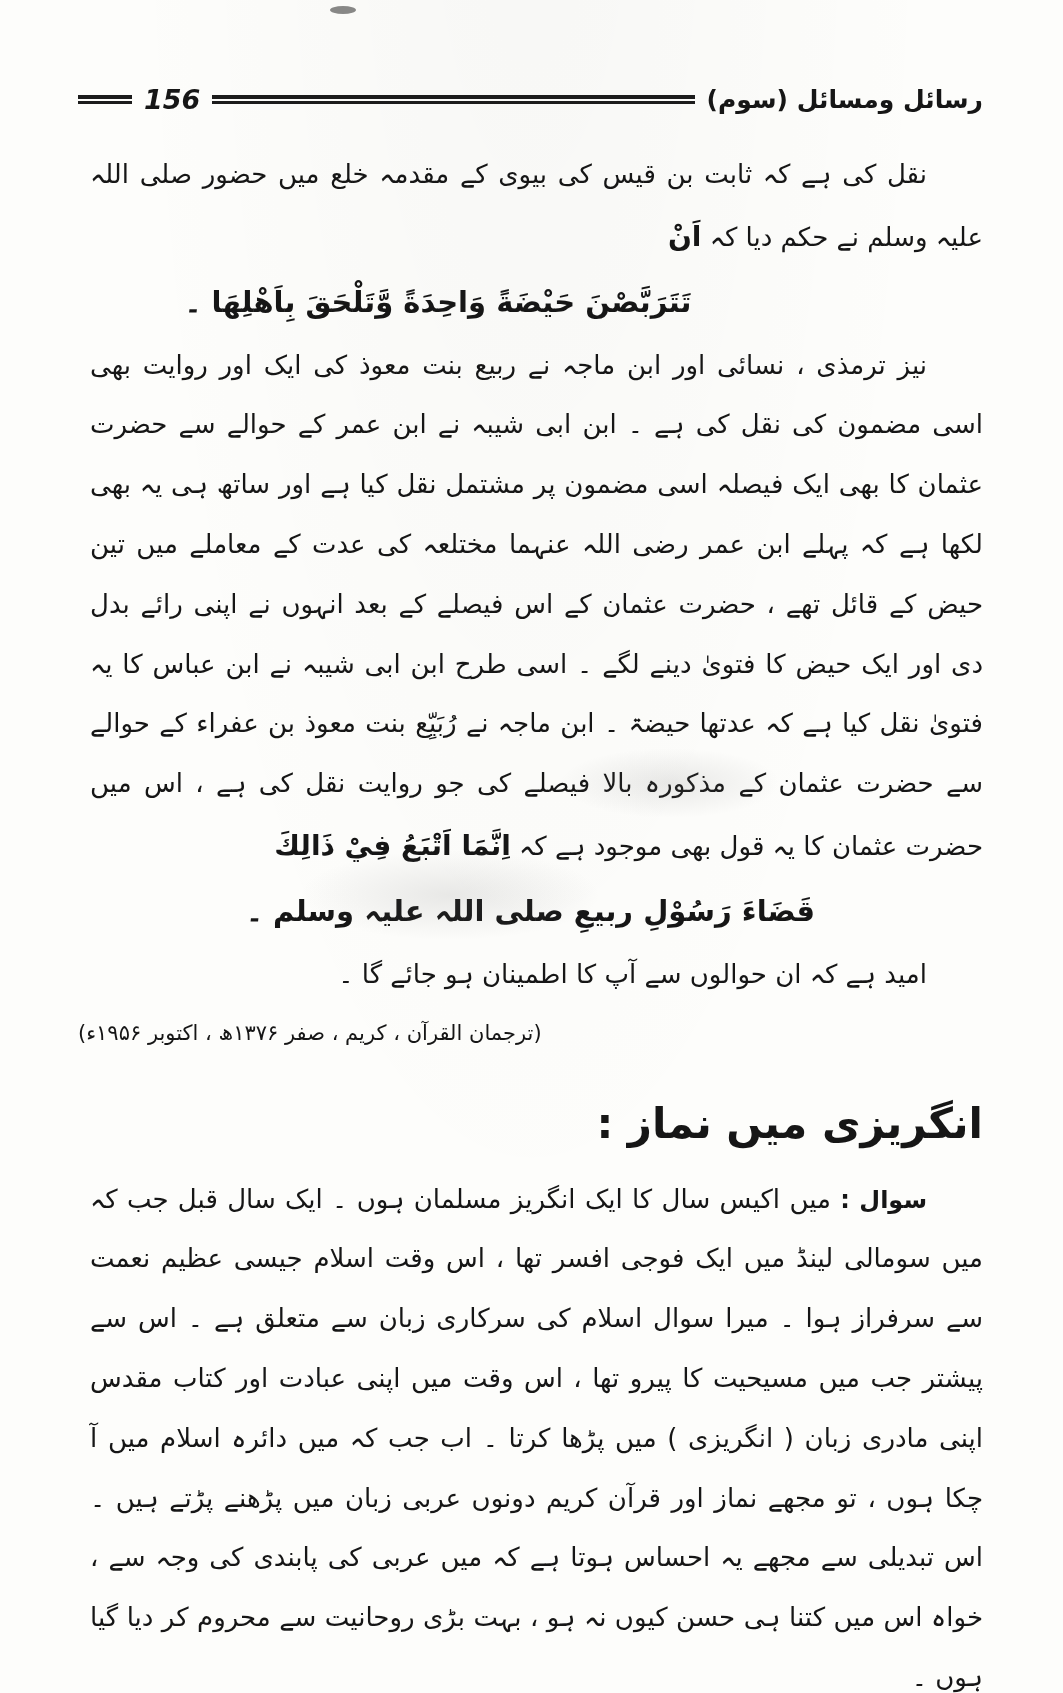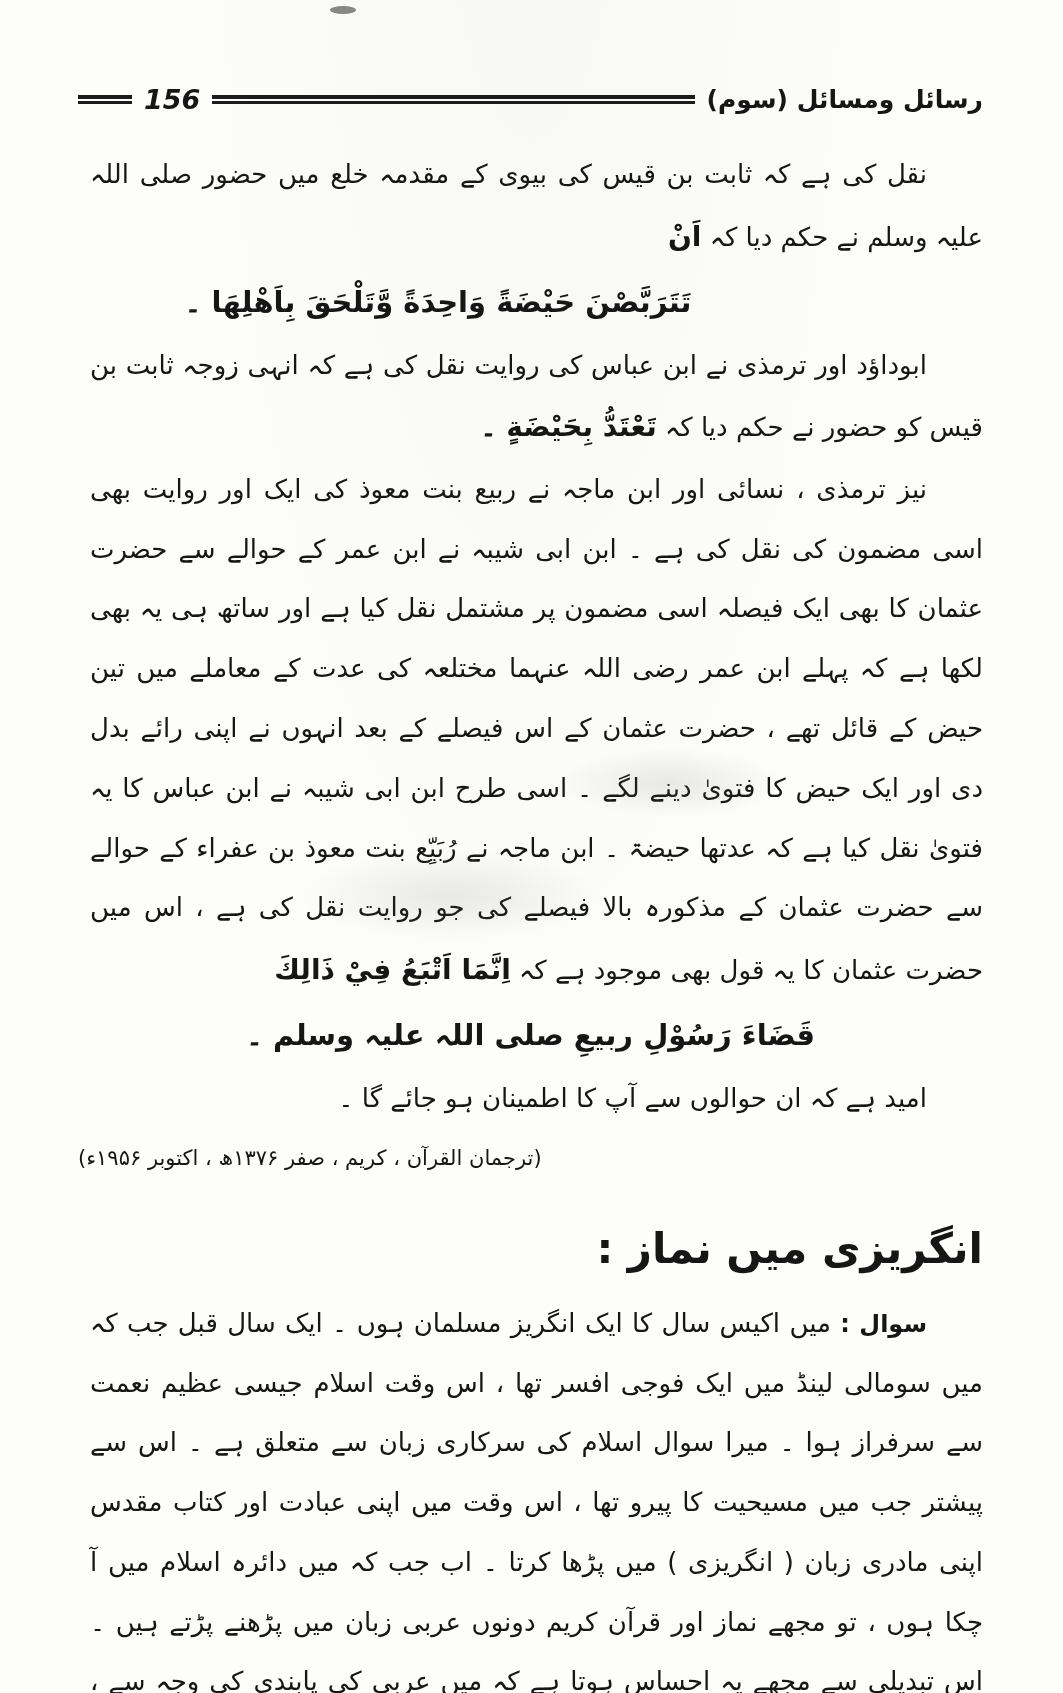--- a/index.html
+++ b/index.html
@@ -123,21 +123,20 @@
     <span class="header-title">رسائل ومسائل (سوم)</span>
     <span class="rule rule-long"></span>
     <span class="page-number">156</span>
     <span class="rule rule-short"></span>
   </header>
 
   <p class="body-para indent"><span>نقل کی ہے کہ ثابت بن قیس کی بیوی کے مقدمہ خلع میں حضور صلی اللہ علیہ وسلم نے حکم دیا کہ </span><span class="arabic-inline">اَنْ</span></p>
 
   <p class="arabic-line indented">تَتَرَبَّصْنَ حَيْضَةً وَاحِدَةً وَّتَلْحَقَ بِاَهْلِهَا ۔</p>
 
-  <p class="body-para indent"><span>ابوداؤد اور ترمذی نے ابن عباس کی روایت نقل کی ہے کہ انہی زوجہ ثابت بن قیس کو حضور نے حکم دیا کہ </span><span class="arabic-inline">تَعْتَدُّ بِحَيْضَةٍ ۔</span></p>
 
   <p class="body-para indent"><span>نیز ترمذی ، نسائی اور ابن ماجہ نے ربیع بنت معوذ کی ایک اور روایت بھی اسی مضمون کی نقل کی ہے ۔ ابن ابی شیبہ نے ابن عمر کے حوالے سے حضرت عثمان کا بھی ایک فیصلہ اسی مضمون پر مشتمل نقل کیا ہے اور ساتھ ہی یہ بھی لکھا ہے کہ پہلے ابن عمر رضی اللہ عنہما مختلعہ کی عدت کے معاملے میں تین حیض کے قائل تھے ، حضرت عثمان کے اس فیصلے کے بعد انہوں نے اپنی رائے بدل دی اور ایک حیض کا فتویٰ دینے لگے ۔ اسی طرح ابن ابی شیبہ نے ابن عباس کا یہ فتویٰ نقل کیا ہے کہ عدتھا حیضۃ ۔ ابن ماجہ نے رُبَیِّع بنت معوذ بن عفراء کے حوالے سے حضرت عثمان کے مذکورہ بالا فیصلے کی جو روایت نقل کی ہے ، اس میں حضرت عثمان کا یہ قول بھی موجود ہے کہ </span><span class="arabic-inline">اِنَّمَا اَتْبَعُ فِيْ ذَالِكَ</span></p>
 
   <p class="arabic-line">قَضَاءَ رَسُوْلِ ربیعِ صلی اللہ علیہ وسلم ۔</p>
 
   <p class="body-para indent">امید ہے کہ ان حوالوں سے آپ کا اطمینان ہو جائے گا ۔</p>
 
   <p class="citation">(ترجمان القرآن ، کریم ، صفر ۱۳۷۶ھ ، اکتوبر ۱۹۵۶ء)</p>
 
   <h2 class="section-heading">انگریزی میں نماز :</h2>

